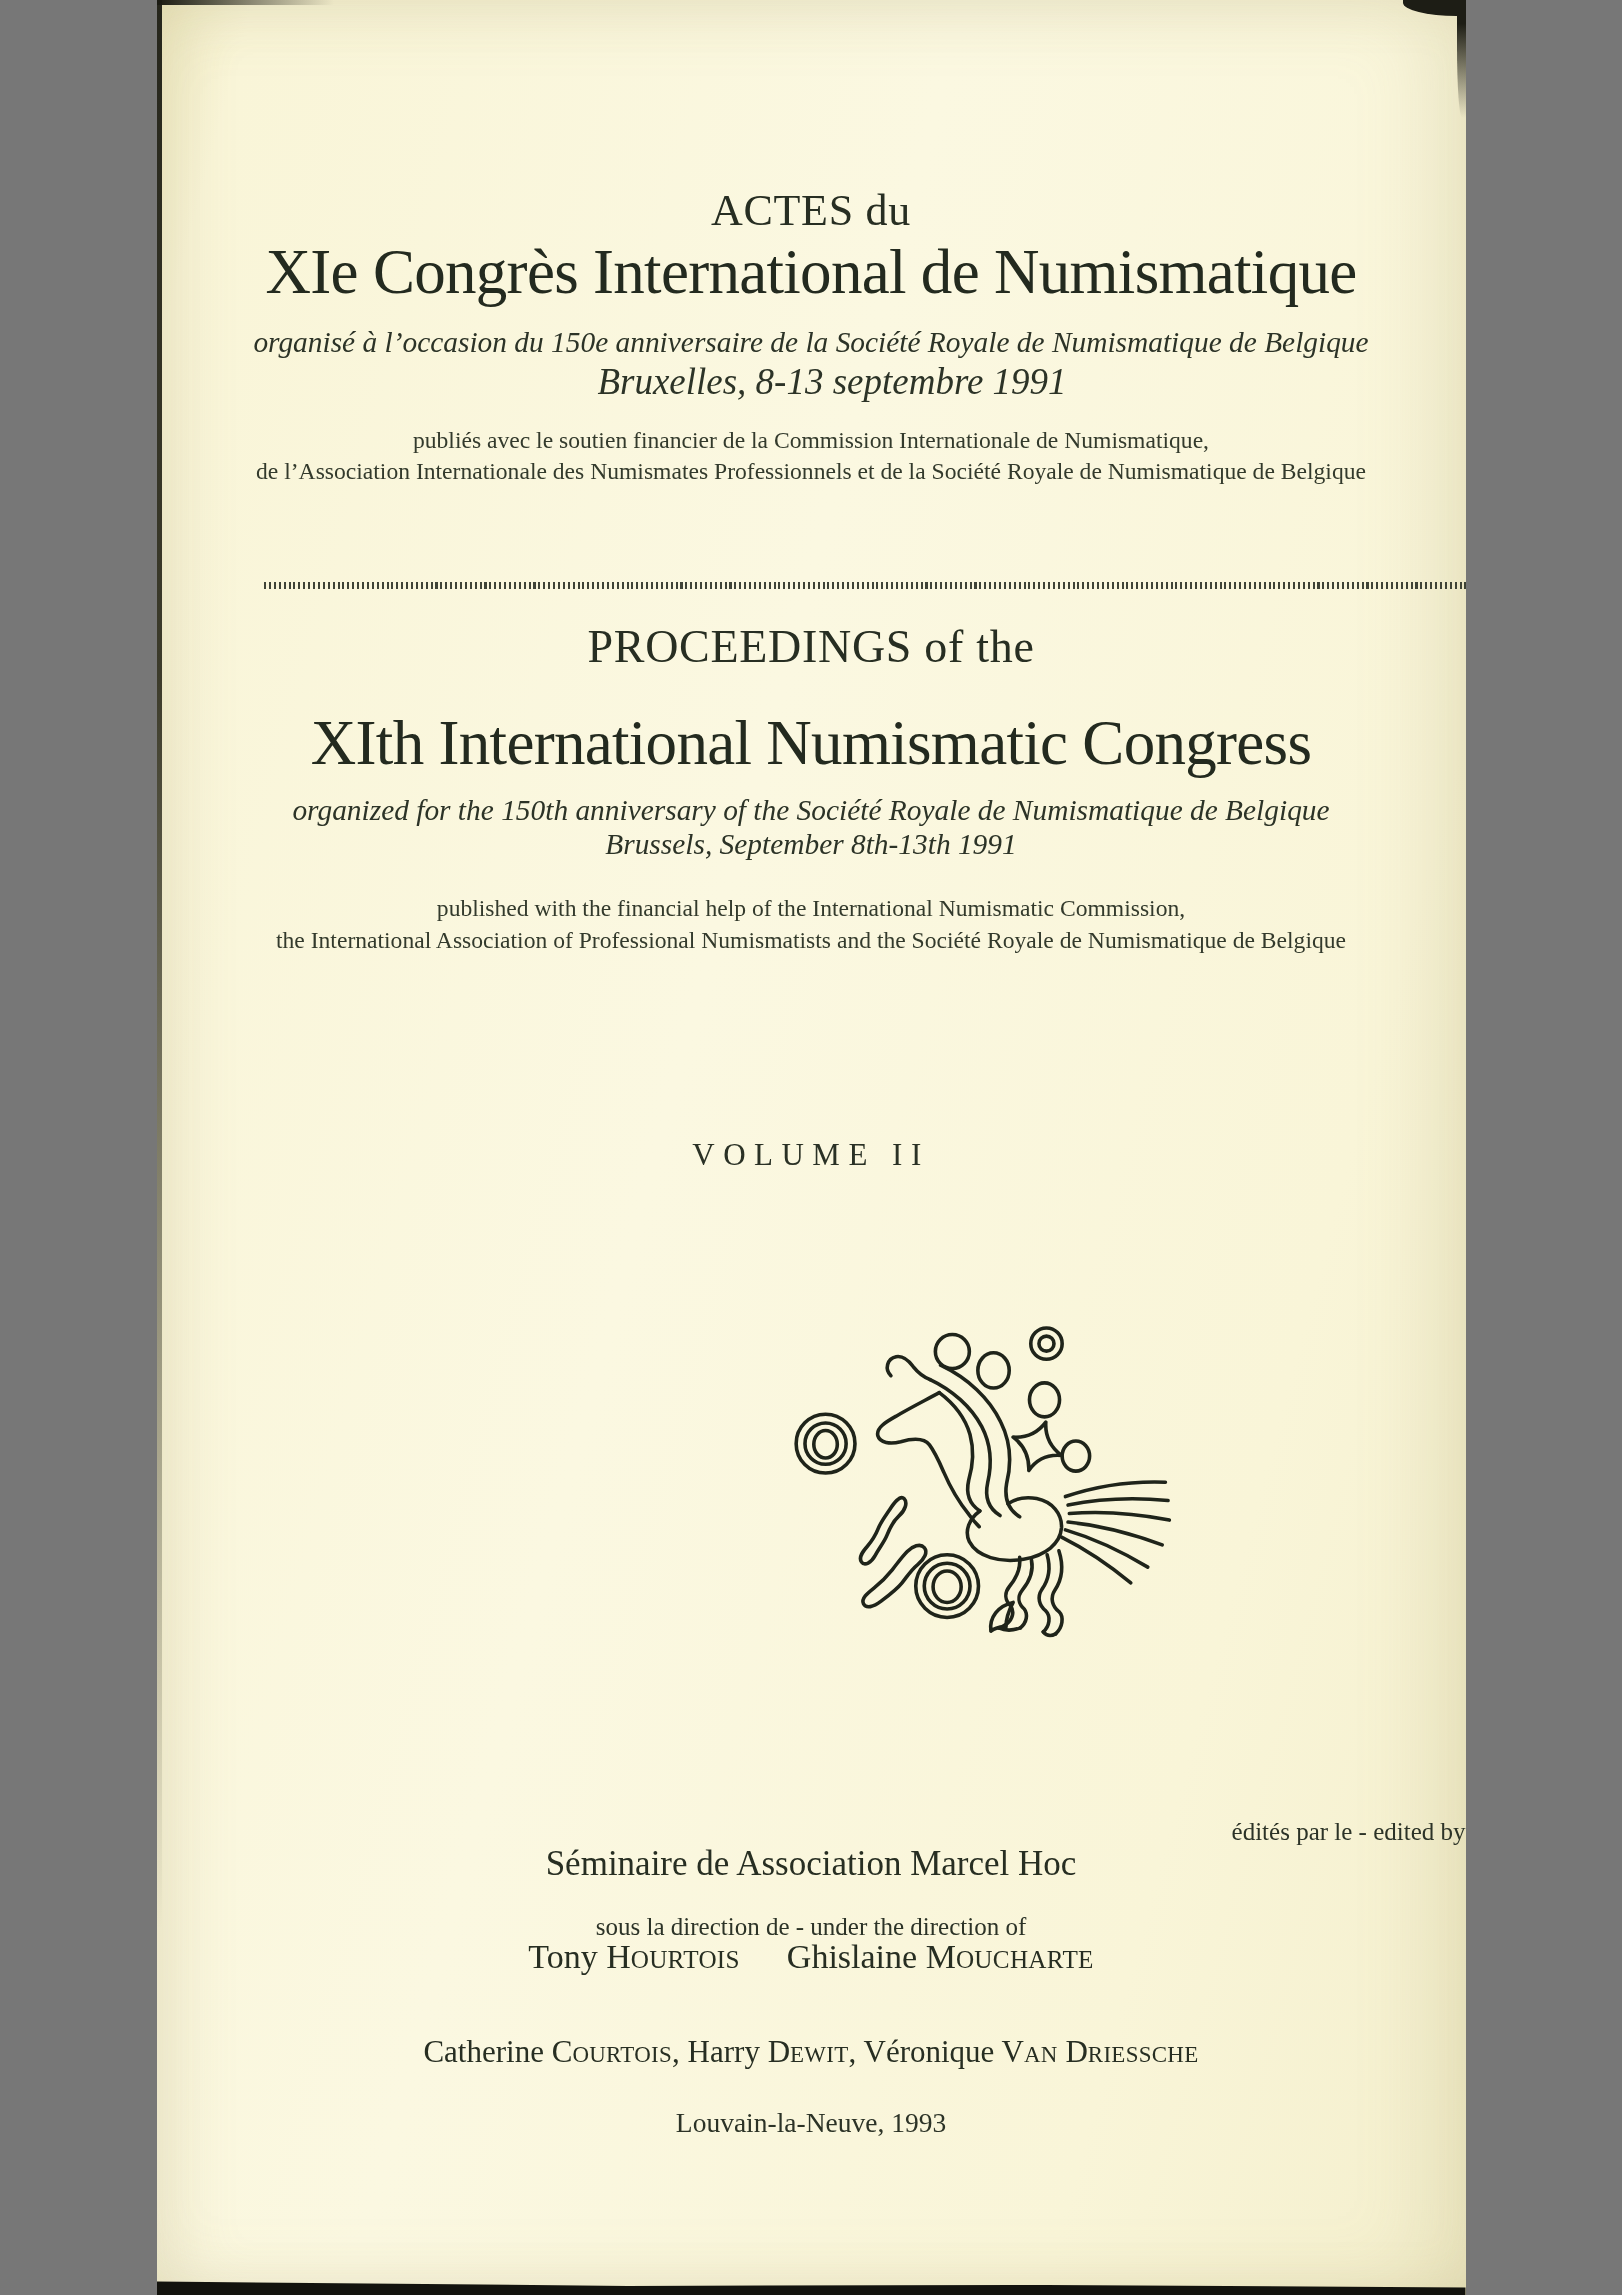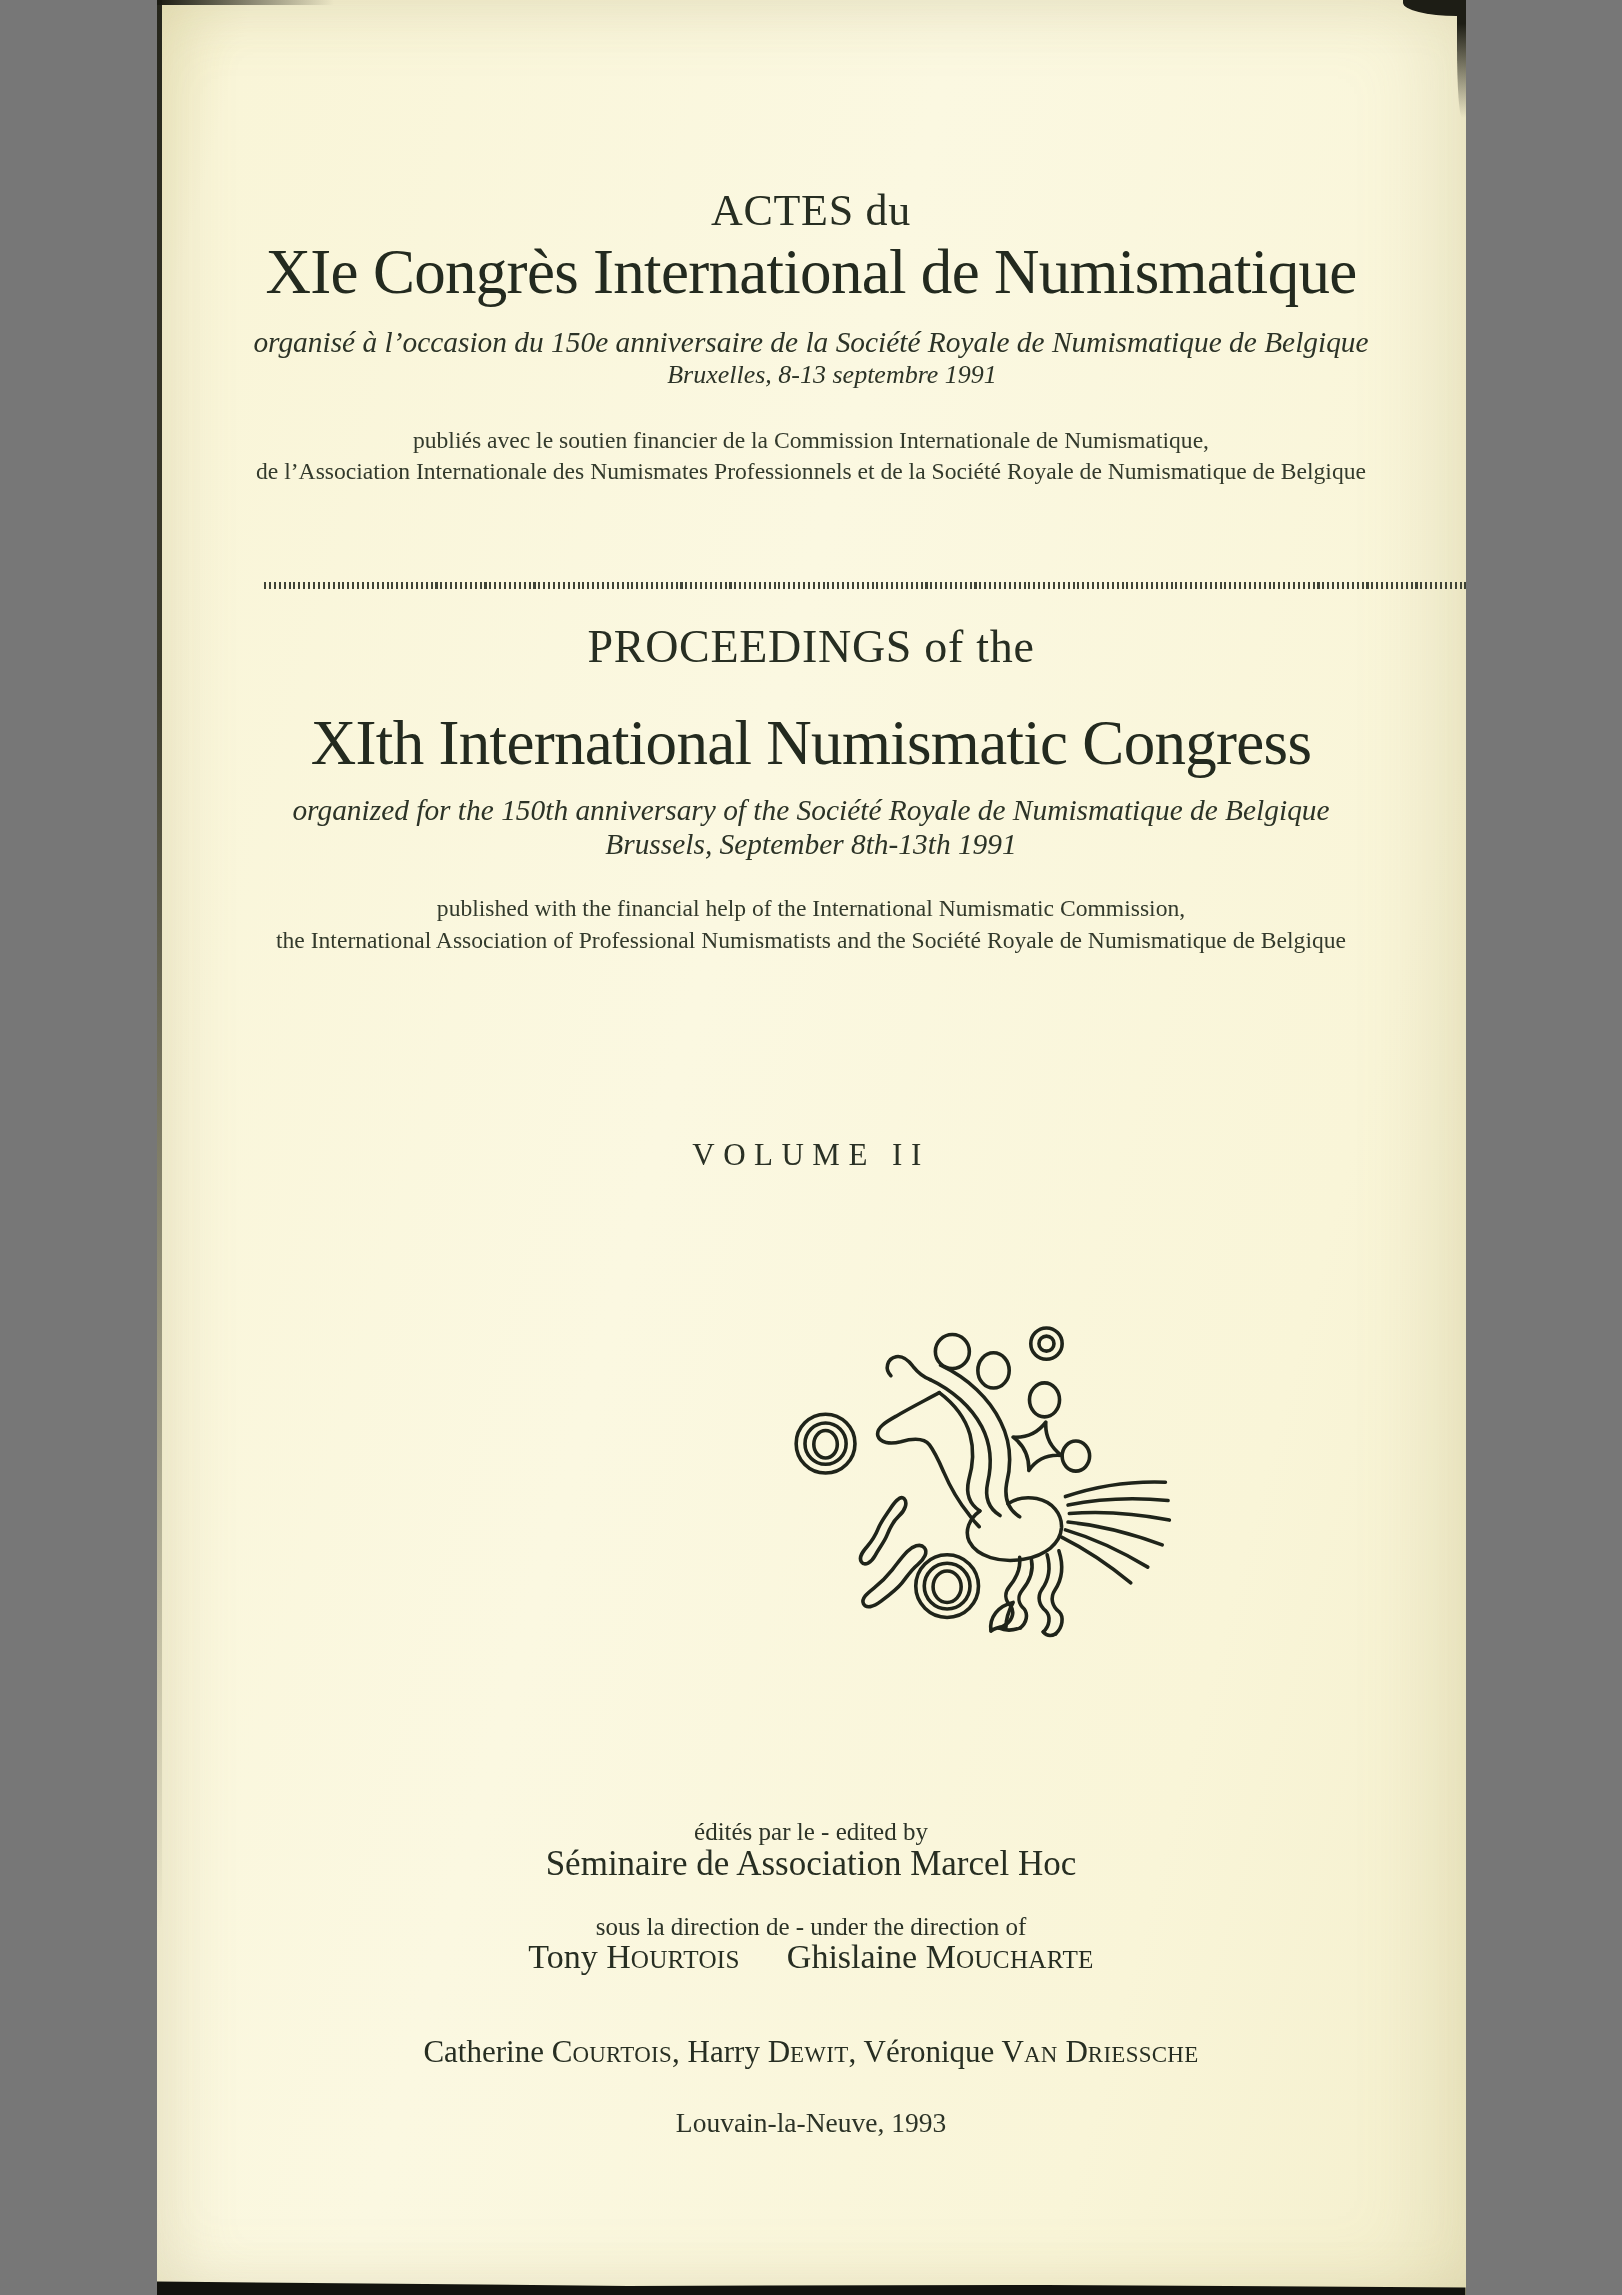--- a/index.html
+++ b/index.html
@@ -29,36 +29,36 @@
                  clip-path:polygon(0 14%, 36% 42%, 68% 36%, 100% 52%, 100% 100%, 0 100%); }
   .speck-amber { position:absolute; left:1536px; top:14.4px; width:7.2px; height:5.2px;
                  background:#b9913f; border-radius:50%; }
   .speck-dark  { position:absolute; left:1548px; top:51px; width:4.6px; height:7.2px;
                  background:#2e2e22; border-radius:50%; transform:rotate(22deg); }
   
   .line { position:absolute; left:0; right:0; text-align:center; white-space:nowrap; }
   .actes        { top:185px;  font-size:44px; letter-spacing:0.7px; color:#272e22; }
   .fr-title     { top:236px;  font-size:63px; letter-spacing:-0.7px; color:#232a1f; }
   .fr-sub       { top:326px;  font-size:29.4px; font-style:italic; }
-  .fr-date      { top:360px;  font-size:26px; font-style:italic;padding-left:42px; }
+  .fr-date      { top:360px;  font-size:37px; font-style:italic;padding-left:42px; }
   .fund         { font-size:23.6px; color:#333a2c; }
   .fr-fund1     { top:427px; }
   .fr-fund2     { top:458px; }
   .divider      { position:absolute; left:107px; top:582px; width:1408px; height:7.2px;
                   background:repeating-linear-gradient(to right,#262b20 0px,#262b20 2px,rgba(0,0,0,0) 2px,rgba(0,0,0,0) 4.9px);
                   opacity:.88; }
   .proc         { top:620px;  font-size:46px; letter-spacing:0.7px; color:#272e22; }
   .en-title     { top:707px; font-size:63px; letter-spacing:-0.7px; color:#232a1f; }
   .en-sub       { top:794px; font-size:29.4px; font-style:italic; }
   .en-date      { top:828px; font-size:29.4px; font-style:italic; }
   .en-fund1     { top:895px; }
   .en-fund2     { top:927px; }
   .volume       { top:1137px; font-size:31px; letter-spacing:8.5px; color:#2a3125; }
   .emblem       { position:absolute; left:612px; top:1292px; width:419px; height:366px; }
-  .edited-label { top:1818px; font-size:25px; }
+  .edited-label { top:1818px; font-size:25px;text-align:right; }
   .editor       { top:1844px; font-size:35px; color:#272e22; }
   .direction-label { top:1913px; font-size:25px; }
   .directors    { top:1938px; font-size:34px; color:#272e22; }
   .collab-label { top:2006px; font-size:25px; }
   .collaborators{ top:2034px; font-size:31px; color:#272e22; }
   .place-year   { top:2107px; font-size:27.5px; }
   .smallcap     { font-size:.74em; letter-spacing:0.3px; }
   .name-gap     { display:inline-block; width:47px; }
   .person       { white-space:nowrap; }
 </style>

